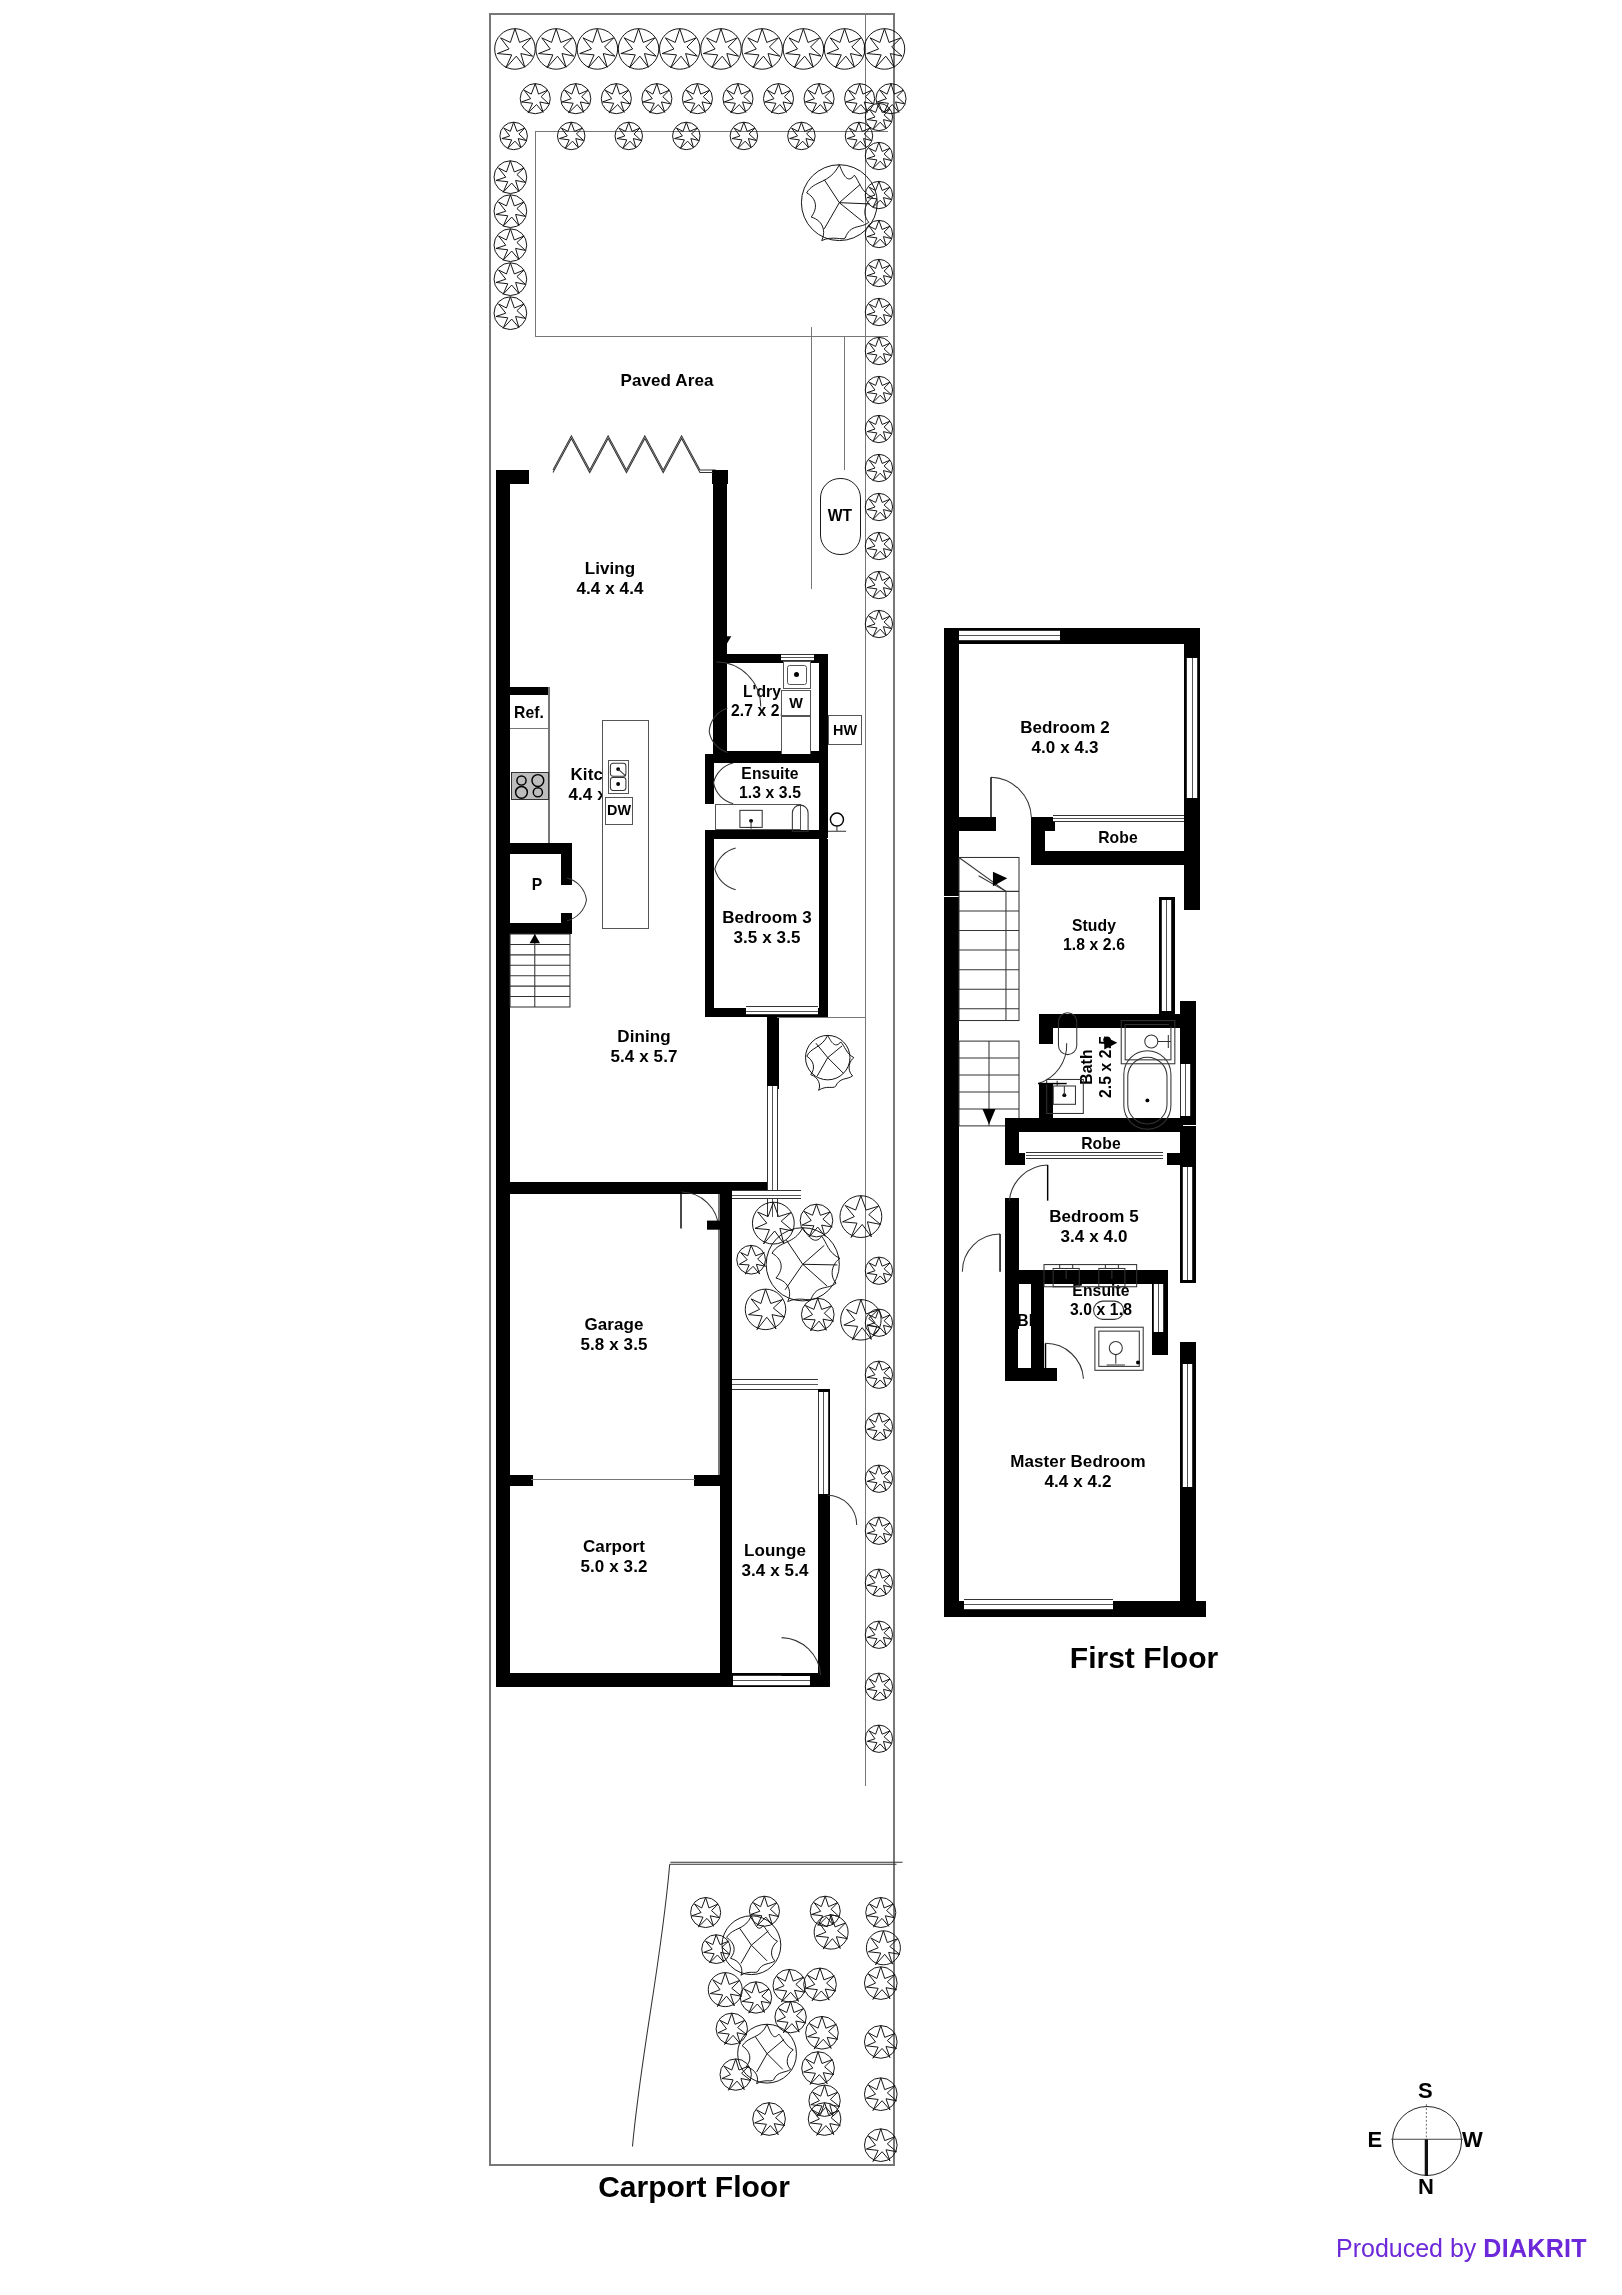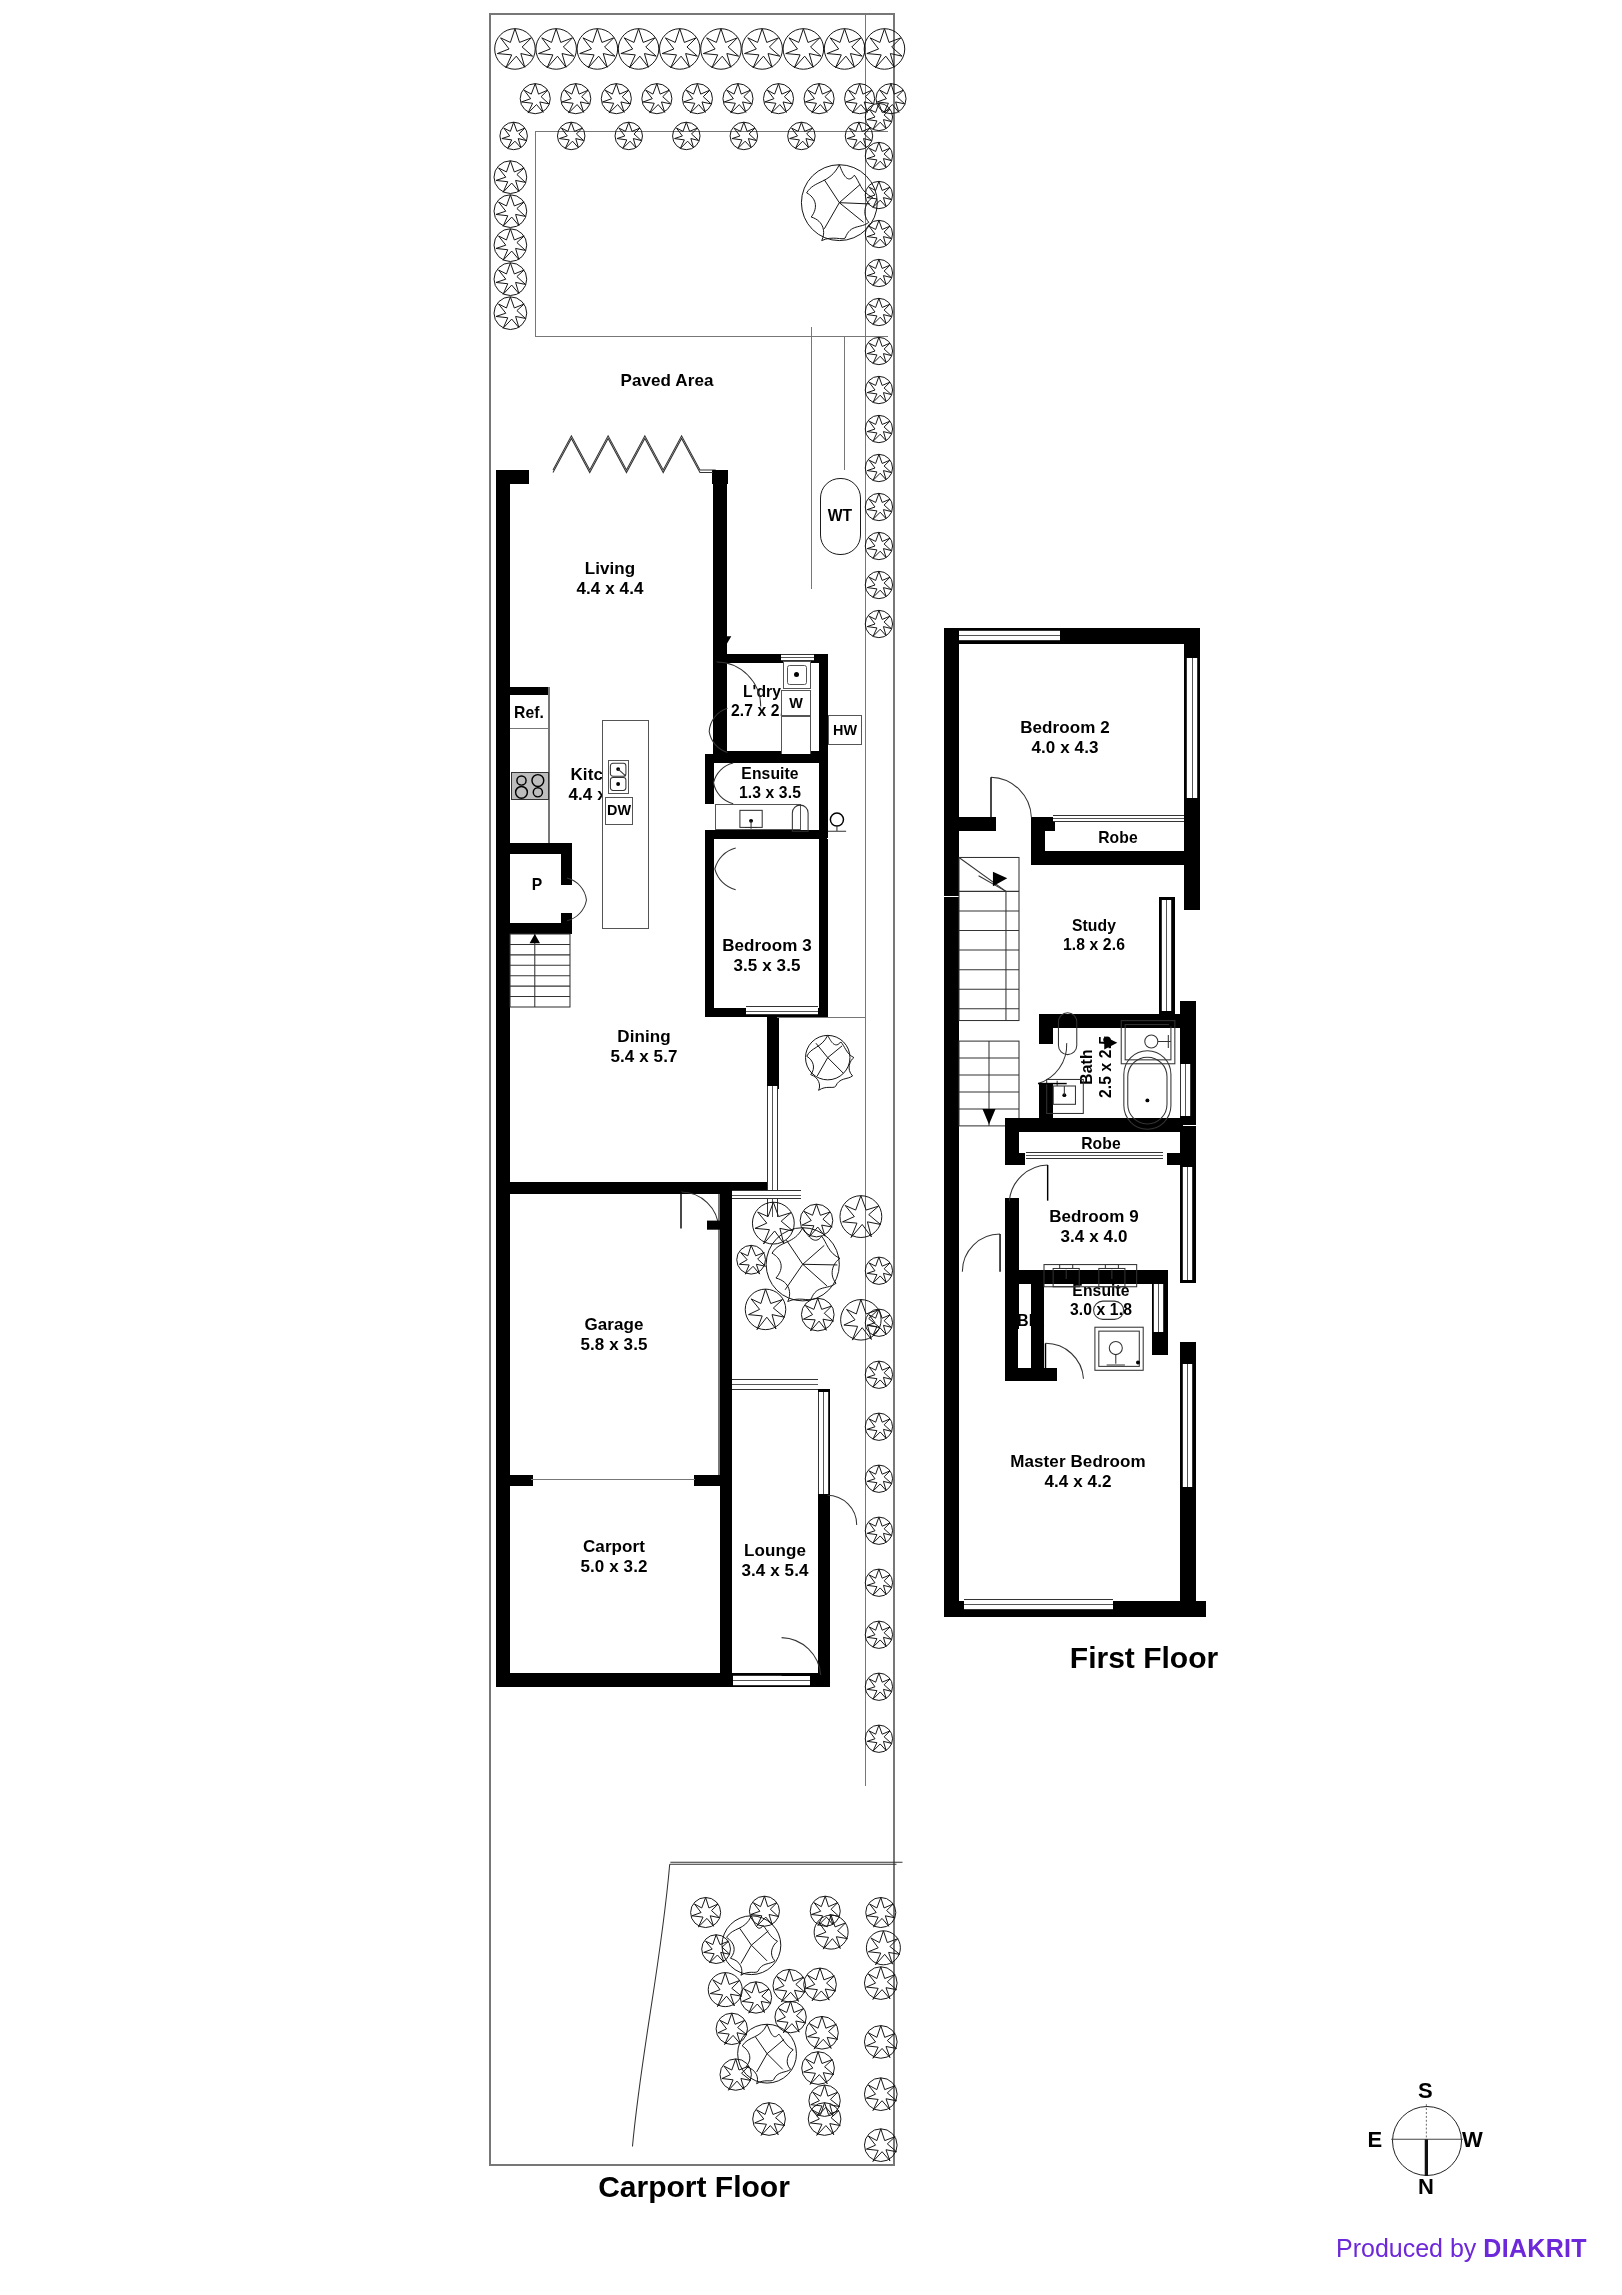--- a/index.html
+++ b/index.html
@@ -354,21 +354,21 @@
       <circle class="ink" cx="186" cy="28" r="10"></circle>
       <path class="ink-thin" d="M186 38 v8 M172 46 h28"></path>
     </svg>
     <svg style="left:707px;top:763px;width:27.5px;height:42px;" viewBox="0 0 42 64" width="27.5" height="42">
       <path class="ink-thin" d="M40 0 A40 40 0 0 0 10 30 A40 40 0 0 0 40 62"></path>
     </svg>
 
     <div class="wall" style="left:705px;top:839px;width:9.2px;height:177px;"></div>
     <div class="wall" style="left:819px;top:839px;width:9.2px;height:177px;"></div>
     <div class="wall" style="left:705px;top:1008px;width:123px;height:9.2px;"></div>
-    <div class="lbl rm" style="left:767px;top:928px;transform:translate(-50%,-50%);margin-top:28px;">
+    <div class="lbl rm" style="left:767px;top:928px;transform:translate(-50%,-50%);">
       <span class="n">Bedroom 3</span>
       <span class="d">3.5 x 3.5</span>
     </div>
     <div class="win" style="left:746px;top:1006px;width:72px;height:9.2px;"></div>
     <svg style="left:707px;top:848px;width:30px;height:43px;" viewBox="0 0 46 66" width="30" height="43">
       <path class="ink-thin" d="M44 0 A44 44 0 0 0 12 32 A44 44 0 0 0 44 64"></path>
     </svg>
 
     <div class="lbl rm" style="left:644px;top:1047px;transform:translate(-50%,-50%);">
       <span class="n">Dining</span>
@@ -627,21 +627,21 @@
 
     <div class="wall" style="left:89px;top:564px;width:19.6px;height:11.8px;"></div>
     <div class="wall" style="left:251px;top:564px;width:15.7px;height:11.8px;"></div>
     <div class="wall" style="left:89px;top:529px;width:14.4px;height:46px;"></div>
     <div class="wall" style="left:89px;top:609px;width:14.4px;height:131px;"></div>
     <div class="lbl sm" style="left:185px;top:555px;transform:translate(-50%,-50%);">
       <span>Robe</span>
     </div>
     <div class="win" style="left:110px;top:563px;width:137px;height:6.5px;"></div>
     <div class="lbl rm" style="left:178px;top:638px;transform:translate(-50%,-50%);">
-      <span class="n">Bedroom 9</span>
+      <span class="n">Bedroom 5</span>
       <span class="d">3.4 x 4.0</span>
     </div>
     <div class="winv" style="left:266px;top:578px;width:10.5px;height:113px;"></div>
     <svg style="left:92px;top:576px;width:41px;height:37px;" viewBox="0 0 62 56" width="41" height="37">
       <path class="ink-thin" d="M60 0 A60 60 0 0 0 2 54"></path>
       <line class="ink" x1="60" y1="0" x2="60" y2="54"></line>
     </svg>
 
     <div class="wall" style="left:89px;top:681px;width:149px;height:14.4px;"></div>
     <div class="wall" style="left:115px;top:681px;width:13px;height:110px;"></div>

